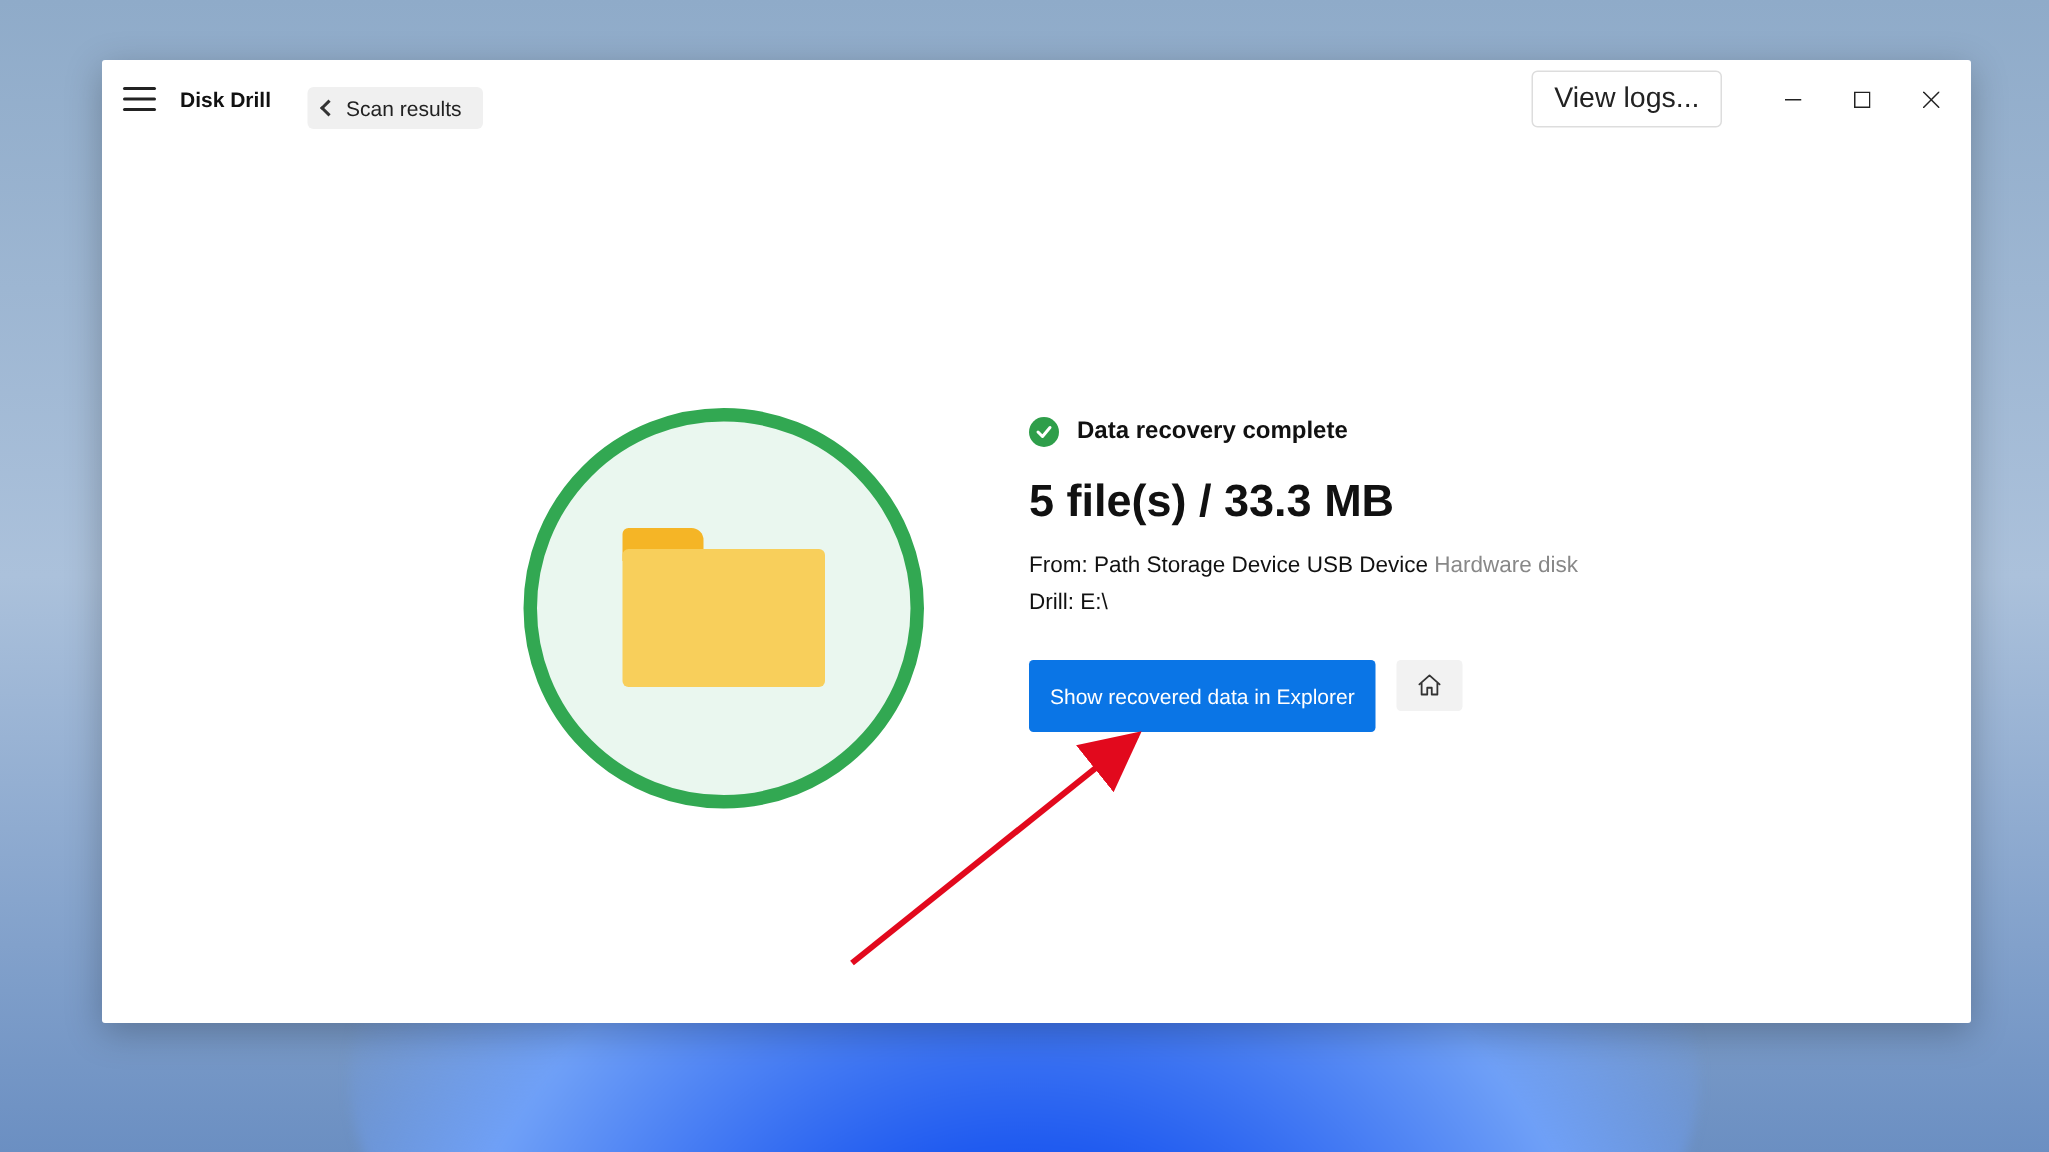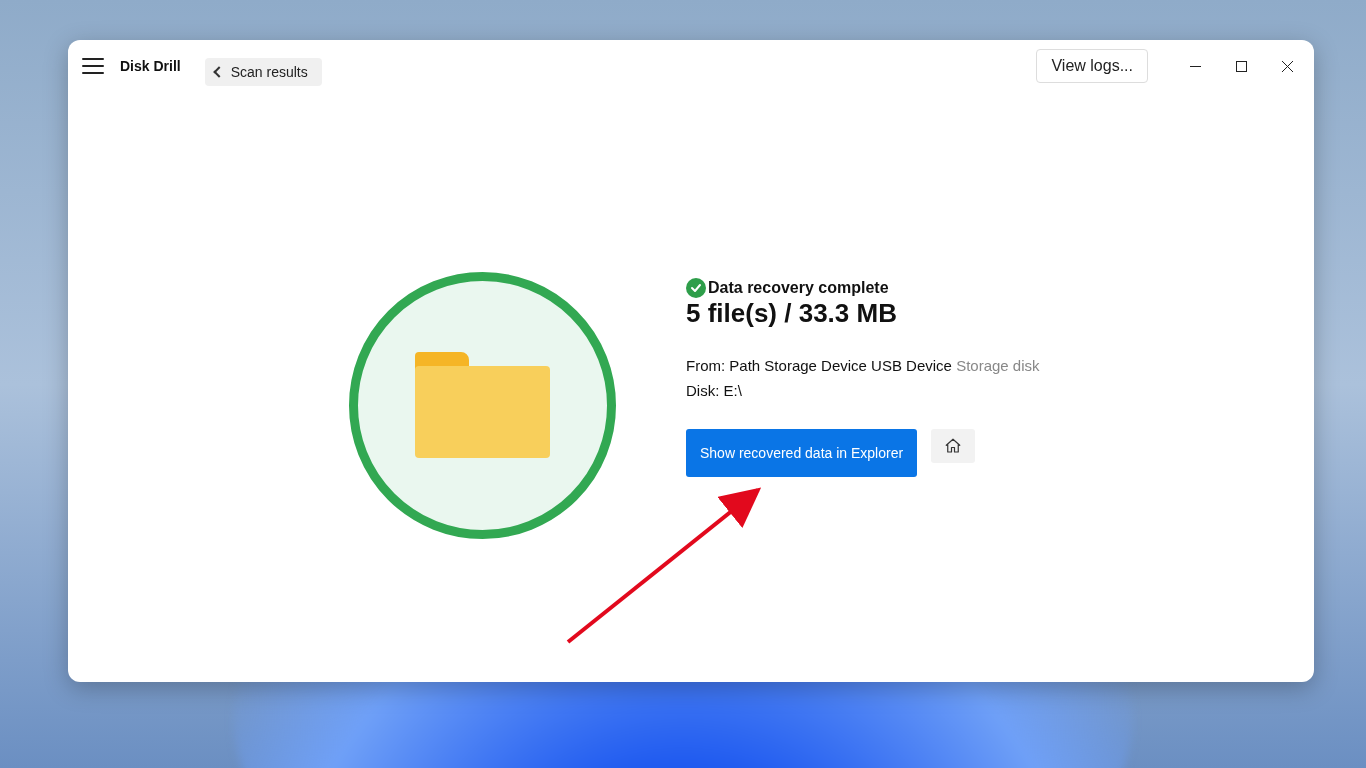--- a/index.html
+++ b/index.html
@@ -9,65 +9,65 @@
     position:relative;
   }
   .bg-bloom{
     position:absolute;bottom:-200px;left:50%;transform:translateX(-50%);
     width:900px;height:500px;border-radius:50%;
     background:radial-gradient(circle at 50% 100%,#0a3ed6 0%,#1f5af0 30%,#6fa0f7 60%,rgba(111,160,247,0) 80%);
     filter:blur(4px);
   }
   .window{
     position:absolute;left:68px;top:40px;width:1246px;height:642px;
-    background:#fff;border-radius:12px;box-shadow:0 6px 24px rgba(0,0,0,.25);
+    background:#fff;border-radius:2px;box-shadow:0 6px 24px rgba(0,0,0,.25);
     display:flex;flex-direction:column;
   }
   .titlebar{
     height:52px;display:flex;align-items:center;justify-content:space-between;
     padding:0 4px 0 14px;
   }
   .tb-left{display:flex;align-items:center;gap:16px;}
   .ham{width:22px;height:16px;display:flex;flex-direction:column;justify-content:space-between;cursor:pointer;}
   .ham span{display:block;height:2px;background:#222;border-radius:1px;}
   .app-title{font-size:14px;font-weight:600;color:#111;}
   .crumb{
     display:flex;align-items:center;gap:8px;background:#f0f0f0;border-radius:4px;
     padding:6px 14px 6px 10px;cursor:pointer;margin-left:8px;margin-top:12px;
   }
   .crumb-chev{width:8px;height:8px;border-left:2px solid #333;border-bottom:2px solid #333;transform:rotate(45deg);}
   .crumb-text{font-size:14px;color:#222;}
   .tb-right{display:flex;align-items:center;}
   .logs-btn{
     border:1px solid #ddd;background:#fff;border-radius:4px;padding:7px 14px;
-    font-size:16px;color:#222;cursor:pointer;margin-right:24px;
+    font-size:19px;color:#222;cursor:pointer;margin-right:24px;
   }
   .win-ctrl{
     width:46px;height:46px;display:flex;align-items:center;justify-content:center;
     cursor:pointer;color:#222;
   }
   .content{
     flex:1;position:relative;
   }
   .hero{
     position:absolute;left:281px;top:180px;display:flex;align-items:flex-start;gap:70px;
   }
   .circle{
     width:267px;height:267px;border-radius:50%;border:9px solid #32a852;
     background:#eaf7ef;display:flex;align-items:center;justify-content:center;
   }
   .folder-icon{width:135px;height:108px;position:relative;}
   .folder-tab{position:absolute;left:0;top:0;width:54px;height:22px;background:#f5b526;border-radius:4px 8px 0 0;}
   .folder-body{position:absolute;left:0;top:14px;width:135px;height:92px;background:#f8cf5b;border-radius:4px;}
   .info{padding-top:6px;}
-  .status-row{display:flex;align-items:center;gap:2px;margin-bottom:0;}
+  .status-row{display:flex;align-items:center;gap:12px;margin-bottom:20px;}
   .check{width:20px;height:20px;border-radius:50%;background:#2e9e4a;display:flex;align-items:center;justify-content:center;}
   .check svg{width:12px;height:12px;}
   .status-text{font-size:16px;font-weight:600;color:#111;}
-  .summary{font-size:26px;font-weight:700;color:#111;margin-bottom:28px;}
+  .summary{font-size:30px;font-weight:700;color:#111;margin-bottom:16px;}
   .meta{font-size:15px;color:#111;margin-bottom:8px;}
   .meta b{font-weight:400;}
   .meta .muted{color:#888;}
   .actions{display:flex;gap:14px;margin-top:30px;}
   .primary-btn{
     background:#0a75e6;color:#fff;border:none;border-radius:3px;
     padding:16px 14px;font-size:14px;cursor:pointer;
   }
   .home-btn{
     width:44px;height:34px;border:none;background:#f2f2f2;border-radius:3px;
@@ -134,24 +134,24 @@
             <svg viewBox="0 0 12 12">
                 <path d="M2 6 L5 9 L10 3" fill="none" stroke="#fff" stroke-width="2" stroke-linecap="round" stroke-linejoin="round"></path>
               </svg>
           </div>
           <div class="status-text">Data recovery complete</div>
         </div>
         <div class="summary">5 file(s) / 33.3 MB</div>
         <div class="meta">
           <b>From:</b>
           <span>Path Storage Device USB Device</span>
-          <span class="muted">Storage disk</span>
+          <span class="muted">Hardware disk</span>
         </div>
         <div class="meta">
-          <b>Disk:</b>
+          <b>Drill:</b>
           <span>E:\</span>
         </div>
         <div class="actions">
           <button class="primary-btn">Show recovered data in Explorer</button>
           <button class="home-btn">
             <svg width="18" height="18" viewBox="0 0 24 24">
               <path d="M3 11 L12 3 L21 11 M5 10 V20 H10 V14 H14 V20 H19 V10" fill="none" stroke="#333" stroke-width="1.6" stroke-linejoin="round" stroke-linecap="round"></path>
             </svg>
           </button>
         </div>

